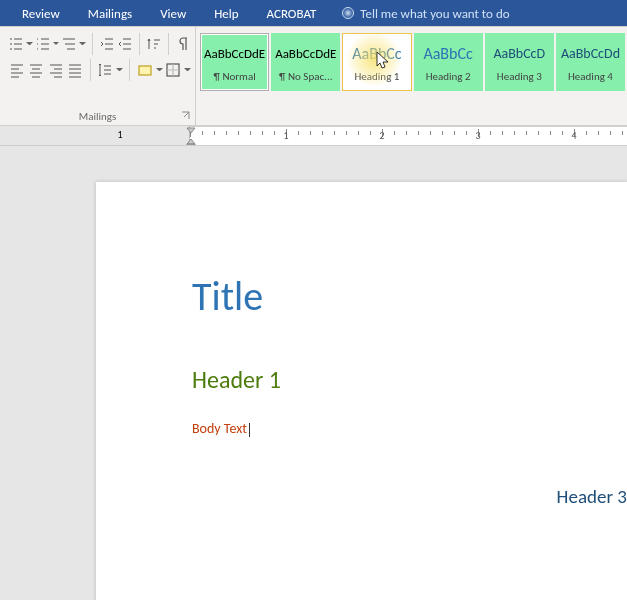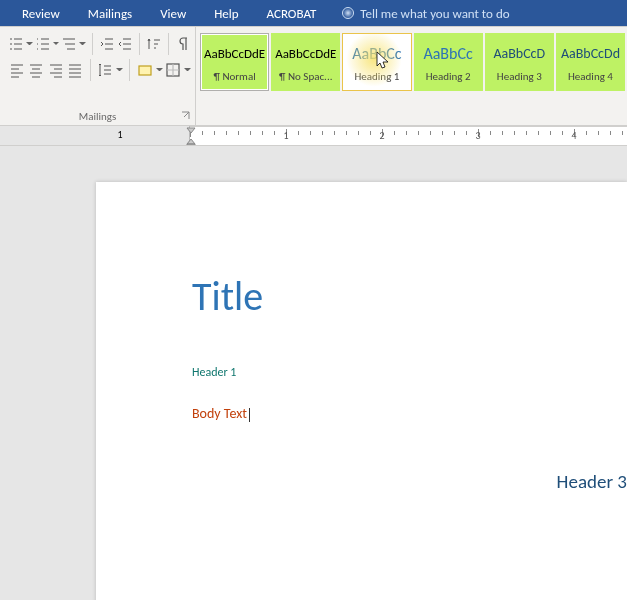--- a/index.html
+++ b/index.html
@@ -21,21 +21,21 @@
 .ic svg { width: 16px; height: 16px; stroke: #555; fill: none; stroke-width: 1.2; }
 .dd-car { width: 8px; height: 8px; }
 .dd-car::after { content: ""; display: block; border: 3px solid transparent; border-top-color: #666; margin-top: 2px; }
 .sep { width: 1px; height: 22px; background: #d0cfcd; margin: 0 4px; }
 .group-label { position: absolute; bottom: 2px; left: 0; right: 0; text-align: center; font-size: 11px; color: #6a6a6a; }
 .group-label .launcher { position: absolute; right: 4px; bottom: 2px; width: 10px; height: 10px; }
 .group-label .launcher svg { width: 10px; height: 10px; stroke: #888; fill: none; }
 
 
 .styles-group { flex: 1; display: flex; align-items: flex-start; padding: 6px 0 0 4px; overflow: hidden; position: relative; }
-.style-item { width: 70px; height: 58px; border: 1px solid transparent; display: flex; flex-direction: column; align-items: center; justify-content: center; margin-right: 2px; background: #bef264; cursor: pointer; position: relative; }
+.style-item { width: 70px; height: 58px; border: 1px solid transparent; display: flex; flex-direction: column; align-items: center; justify-content: center; margin-right: 2px; background: #86efac; cursor: pointer; position: relative; }
 .style-item.selected { border: 1px solid #b0afad; box-shadow: inset 0 0 0 1px #fff; }
 .style-item.highlighted { border: 1px solid #eac44a; background: #fff; }
 .style-preview { font-size: 13px; color: #000; height: 24px; display: flex; align-items: center; overflow: hidden; }
 .style-preview.blue { color: #2e74b5; font-family: "Calibri Light", Calibri; font-size: 16px; }
 .style-preview.dblue { color: #1f4e79; font-family: "Calibri Light", Calibri; font-size: 14px; }
 .style-label { font-size: 11px; color: #444; margin-top: 4px; white-space: nowrap; overflow: hidden; width: 100%; text-align: center; }
 
 
 .spotlight { position: absolute; width: 56px; height: 56px; border-radius: 50%; background: radial-gradient(rgba(247,226,107,0.85), rgba(247,226,107,0.2) 55%, transparent 70%); pointer-events: none; z-index: 5; }
 .cursor-img { position: absolute; width: 14px; height: 20px; z-index: 6; pointer-events: none; }
@@ -49,21 +49,21 @@
 .ruler-tick { position: absolute; top: 4px; width: 1px; height: 4px; background: #888; }
 .ruler-tick.major { height: 8px; top: 2px; }
 .ruler-num { position: absolute; top: 2px; font-size: 10px; transform: translateX(-50%); }
 .indent-marker { position: absolute; top: 0; left: 186px; }
 .indent-marker svg { width: 10px; height: 20px; }
 
 
 .doc-wrap { background: #e6e6e6; height: 568px; display: flex; justify-content: flex-start; padding-top: 36px; overflow: hidden; }
 .page { background: #fff; width: 560px; min-height: 700px; margin-left: 96px; box-shadow: 0 0 4px rgba(0,0,0,0.2); padding: 90px 0 0 96px; }
 .page .title { color: #2e74b5; font-family: "Calibri Light", Calibri; font-size: 40px; font-weight: 400; margin-bottom: 44px; }
-.page .h1 { color: #0f766e; font-family: "Calibri Light", Calibri; font-size: 12px; font-weight: 400; margin-bottom: 26px; }
+.page .h1 { color: #4d7c0f; font-family: "Calibri Light", Calibri; font-size: 24px; font-weight: 400; margin-bottom: 26px; }
 .page .body { color: #c2410c; font-family: Calibri; font-size: 14px; margin-bottom: 48px; }
 .page .body::after { content: ""; display: inline-block; width: 1px; height: 14px; background: #333; margin-left: 2px; vertical-align: middle; }
 .page .h2 { color: #000; font-family: "Calibri Light", Calibri; font-size: 18px; margin-bottom: 26px; }
 .page .h3 { color: #1f4e79; font-family: "Calibri Light", Calibri; font-size: 19px; text-align: right; }
 
 
 .lines path { stroke: #555; stroke-width: 1; }
 </style>
 </head>
 <body>

